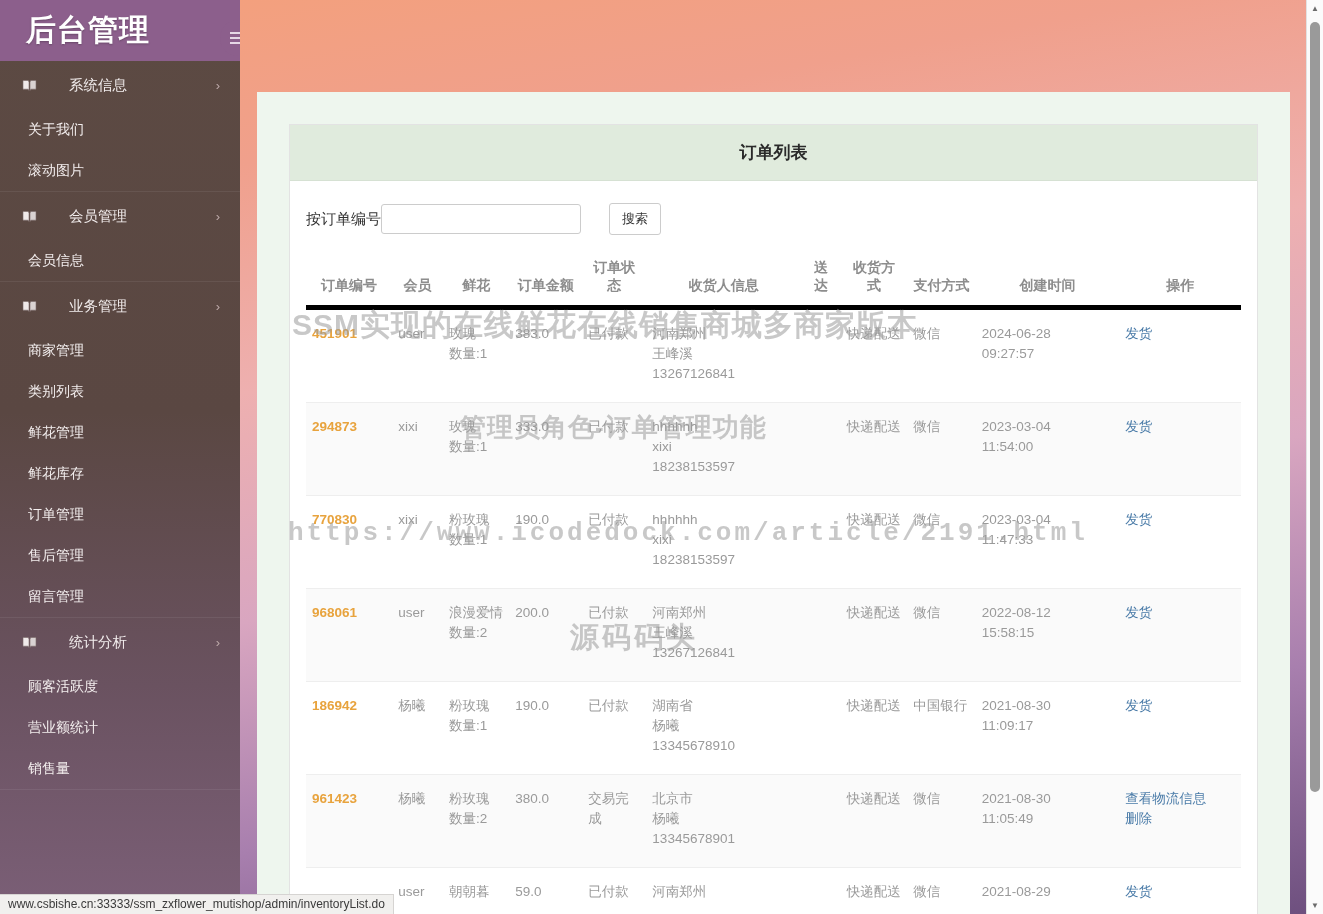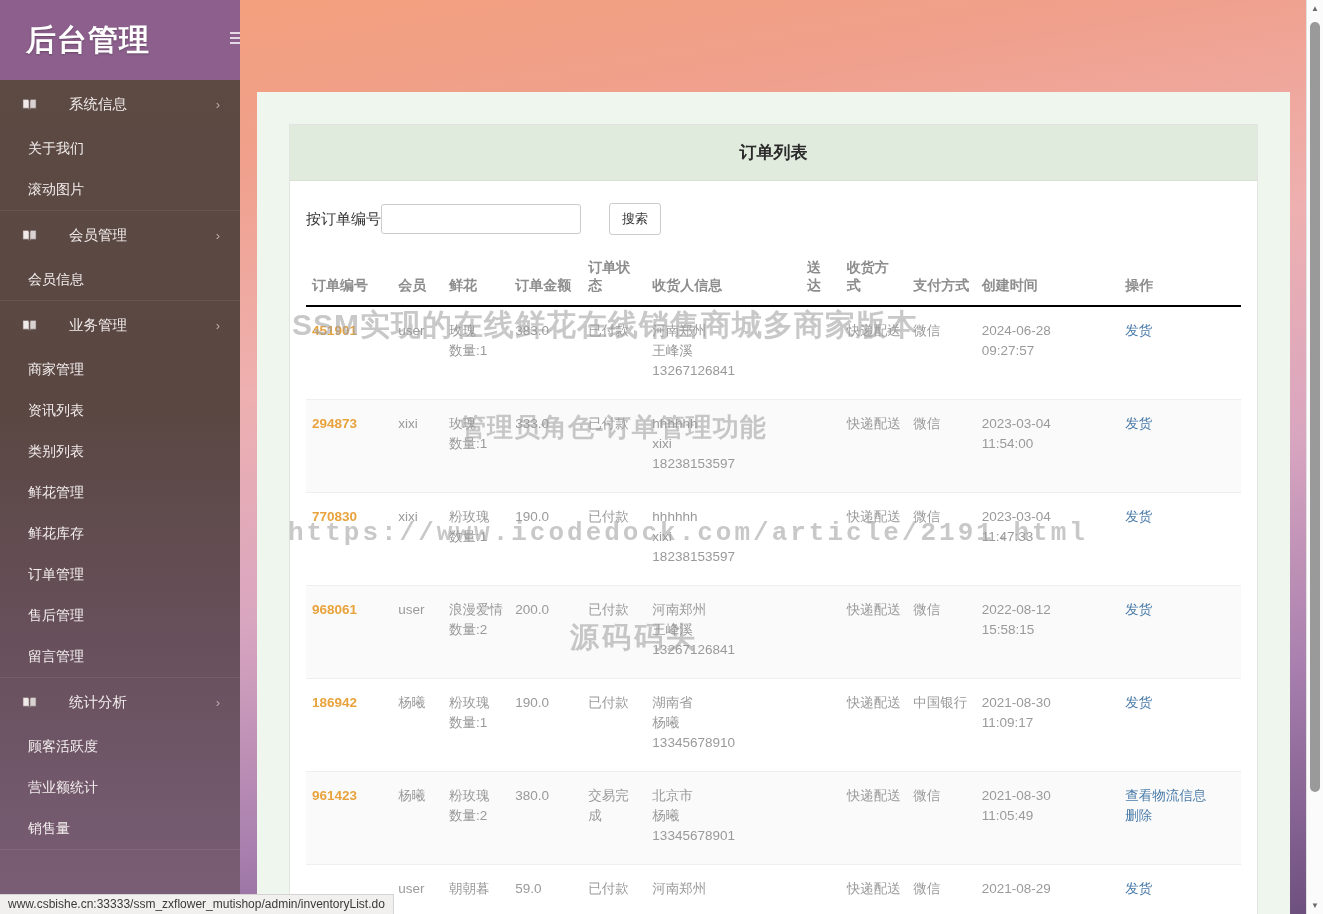--- a/index.html
+++ b/index.html
@@ -18,21 +18,21 @@
   }
   
   #sidebar {
     width: 240px; height: 914px;
     background: linear-gradient(180deg,#5c4a43 0%, #5a4742 45%, #6a5260 75%, #7b5f77 100%);
     position: relative; z-index: 5;
     flex: 0 0 240px;
     overflow: hidden;
   }
   #brandbar {
-    height: 80px; background:#8c5f8c; position:relative;
+    height: 61px; background:#8c5f8c; position:relative;
     display:flex; align-items:center;
   }
   #brandbar .brand-title {
     color:#fff; font-size:30px; font-weight:bold; margin-left:26px;
     letter-spacing:1px; text-shadow: 0 1px 2px rgba(0,0,0,.25);
   }
   #hamburger {
     position:absolute; right:-16px; top:20px;
     width:36px; height:36px; border-radius:50%;
     background:#8c5f8c; color:#e6d7e6; font-size:17px;
@@ -91,23 +91,23 @@
     padding:2px 8px; font-size:13px; outline:none; font-family:inherit;
   }
   #searchrow .btn {
     margin-left:28px; border:1px solid #ccc; background:#fff;
     border-radius:3px; padding:6px 12px; font-size:13px; color:#333;
     cursor:pointer;
   }
   
   table { width:100%; border-collapse:collapse; }
   thead th {
-    text-align:left; vertical-align:bottom;
+    text-align:center; vertical-align:bottom;
     font-size:14px; color:#8d8d8d; font-weight:bold;
-    padding:8px 6px 10px 6px; border-bottom:2px solid #000000;
+    padding:8px 6px 10px 6px; border-bottom:5px solid #000000;
   }
   tbody td {
     font-size:13.5px; color:#9a9a9a;
     padding:14px 6px 18px 6px; vertical-align:top;
     border-bottom:1px solid #eeeeee; line-height:20px;
   }
   tbody tr:nth-child(even) { background:#fafafa; }
   td.ordno { color:#e8a33d; font-weight:bold; font-size:13.5px; }
   td.ops a { color:#4a7ba8; text-decoration:none; display:block; }
   .w-ordno{width:78px}.w-mem{width:46px}.w-flower{width:60px}
@@ -204,23 +204,20 @@
                 <path d="M14 1.5 L8.8 1.5 L8 3 L8 11.5 L8.8 10.2 L14 10.2 Z" fill="#d9d2d2" stroke="#7a6a6a" stroke-width=".6"></path>
               </svg>
             </span>
             <span>业务管理</span>
             <span class="chev">›</span>
           </div>
           <div class="menu-sub">
             <span>商家管理</span>
           </div>
           <div class="menu-sub">
-            <span>资讯列表</span>
-          </div>
-          <div class="menu-sub">
             <span>类别列表</span>
           </div>
           <div class="menu-sub">
             <span>鲜花管理</span>
           </div>
           <div class="menu-sub">
             <span>鲜花库存</span>
           </div>
           <div class="menu-sub">
             <span>订单管理</span>

